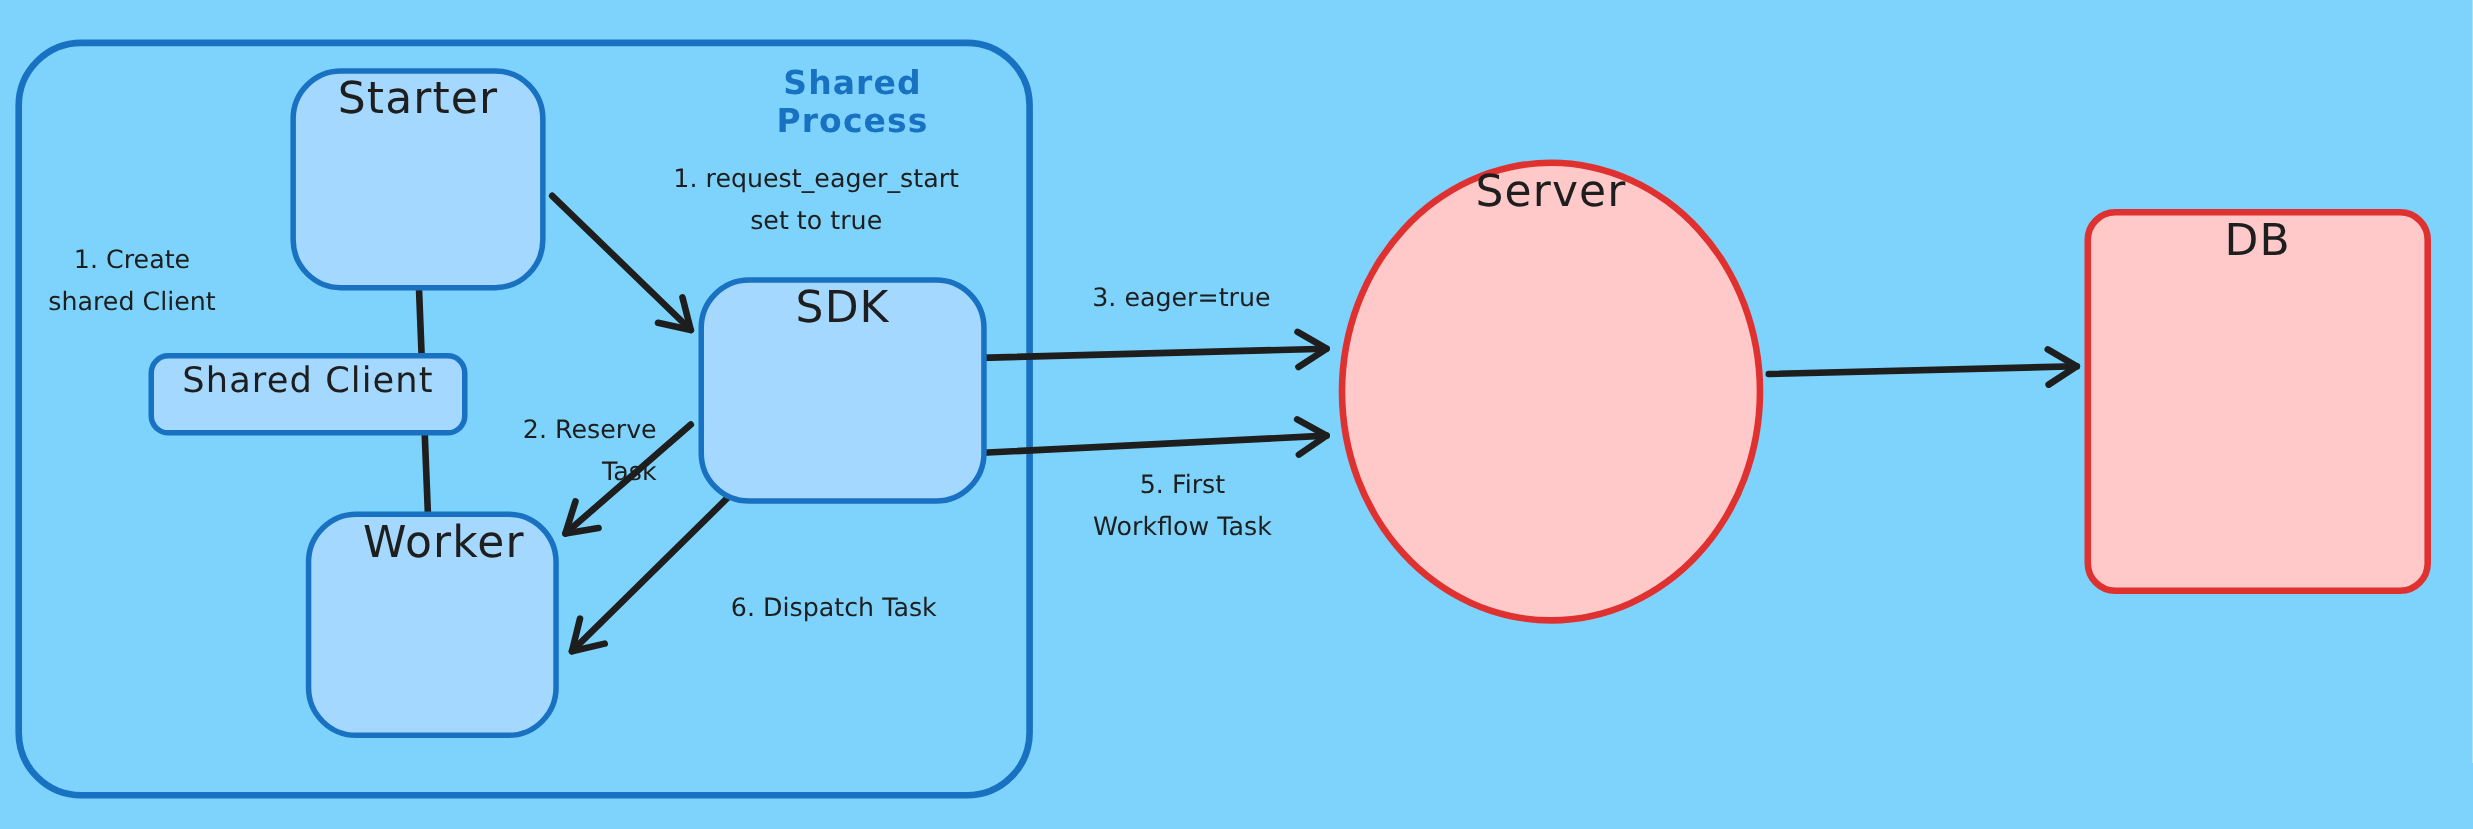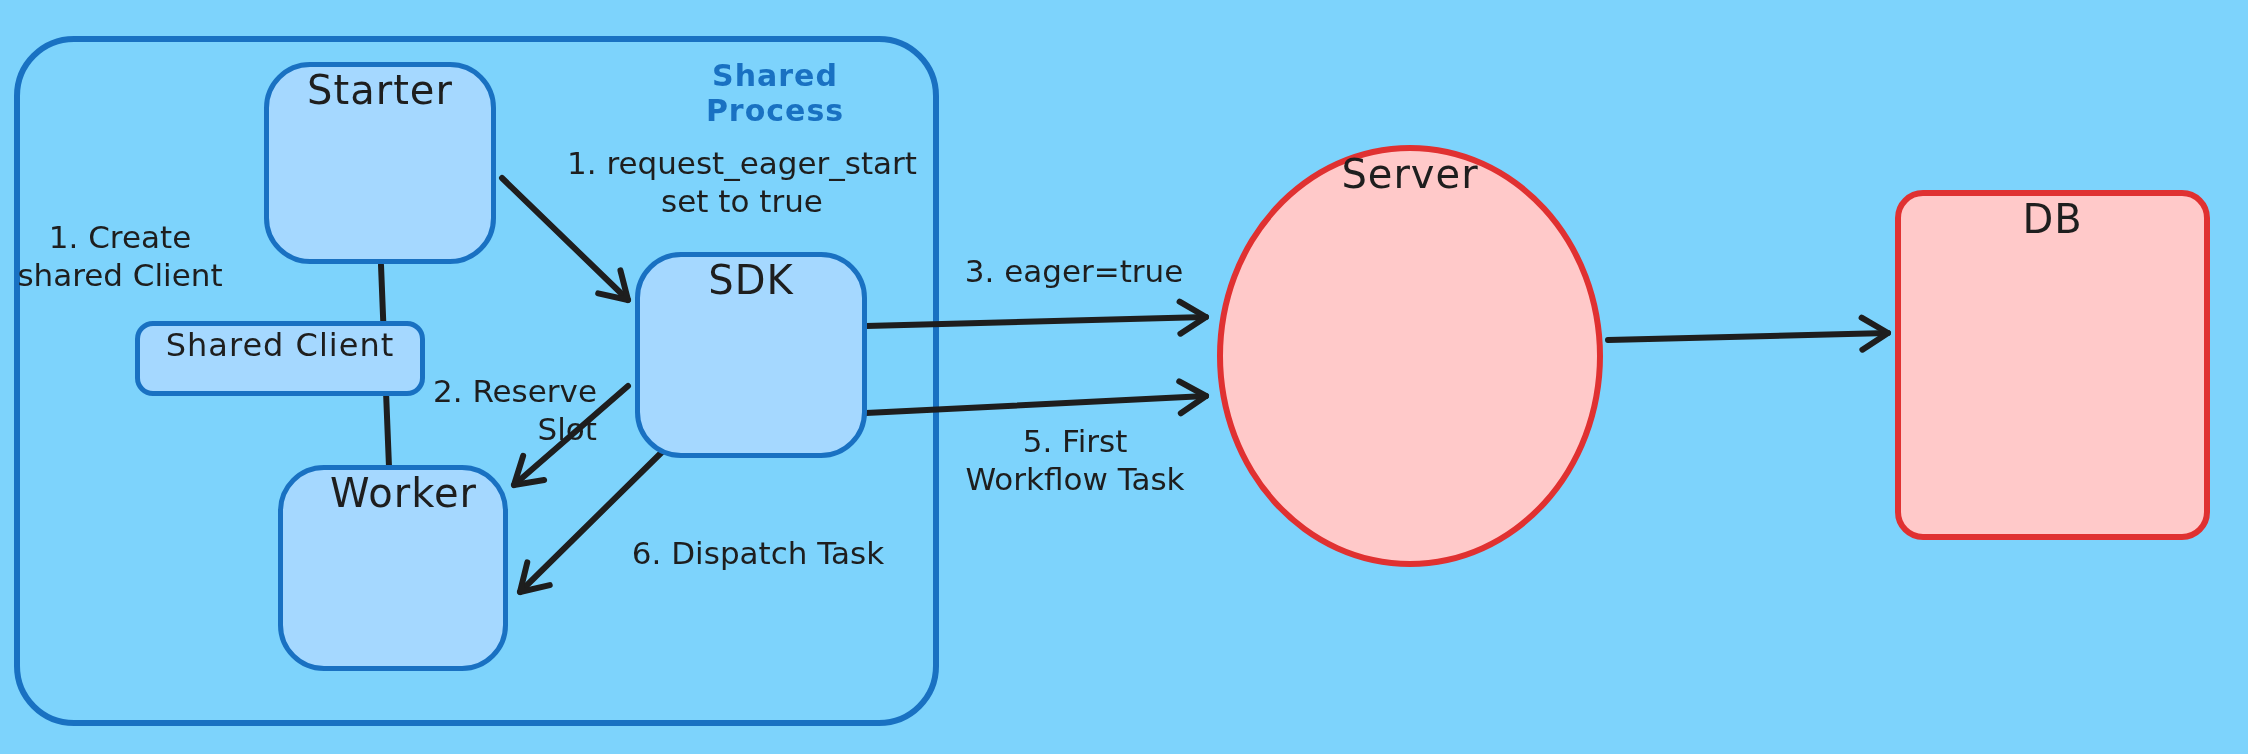--- a/index.html
+++ b/index.html
@@ -58,27 +58,27 @@
     text-align: center;
     color: #1971c2;
     font-size: 30px;
     font-weight: 600;
     letter-spacing: 1px;
     z-index: 2;
   }
   .node-starter   { left: 264px;  top: 62px;  width: 232px; height: 202px; border-radius: 46px; }
   .node-shared-client { left: 135px; top: 321px; width: 290px; height: 75px; border-radius: 18px; font-size: 32px; }
   .node-worker    { left: 278px;  top: 465px; width: 230px; height: 206px; border-radius: 46px; padding-left: 21px; }
-  .node-sdk       { left: 635px;  top: 252px; width: 232px; height: 206px; border-radius: 46px; }
+  .node-sdk       { left: 635px;  top: 252px; width: 262px; height: 206px; border-radius: 46px; }
   .node-server    { left: 1217px; top: 145px; width: 386px; height: 422px; border-radius: 50%; }
   .node-db        { left: 1895px; top: 190px; width: 315px; height: 350px; border-radius: 28px; }
   .annotation {
     position: absolute;
     text-align: center;
-    font-size: 31px;
+    font-size: 23px;
     font-weight: 500;
     line-height: 38px;
     color: #1e1e1e;
     z-index: 3;
     white-space: nowrap;
   }
   .annotation span { display: block; }
   .ann-create          { left: 0px;    top: 218px; width: 240px; }
   .ann-request-eager   { left: 542px;  top: 144px; width: 400px; }
   .ann-reserve-slot    { left: 397px;  top: 372px; width: 200px; text-align: right; }
@@ -132,21 +132,21 @@
   <div class="annotation ann-create">
     <span>1. Create</span>
     <span>shared Client</span>
   </div>
   <div class="annotation ann-request-eager">
     <span>1. request_eager_start</span>
     <span>set to true</span>
   </div>
   <div class="annotation ann-reserve-slot">
     <span>2. Reserve</span>
-    <span>Slot</span>
+    <span>Task</span>
   </div>
   <div class="annotation ann-eager-true">
     <span>3. eager=true</span>
   </div>
   <div class="annotation ann-first-task">
     <span>5. First</span>
     <span>Workflow Task</span>
   </div>
   <div class="annotation ann-dispatch-task">
     <span>6. Dispatch Task</span>

